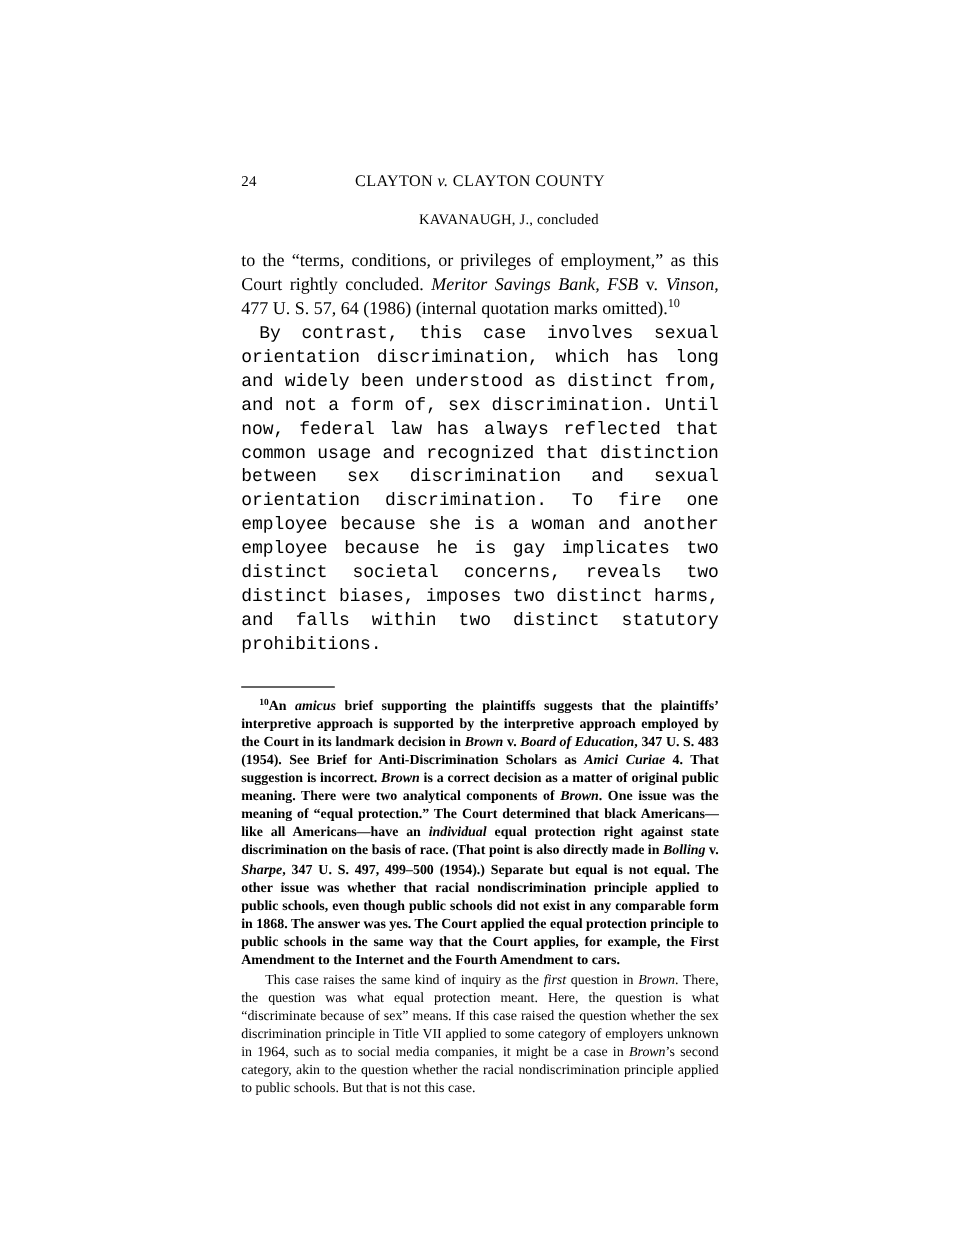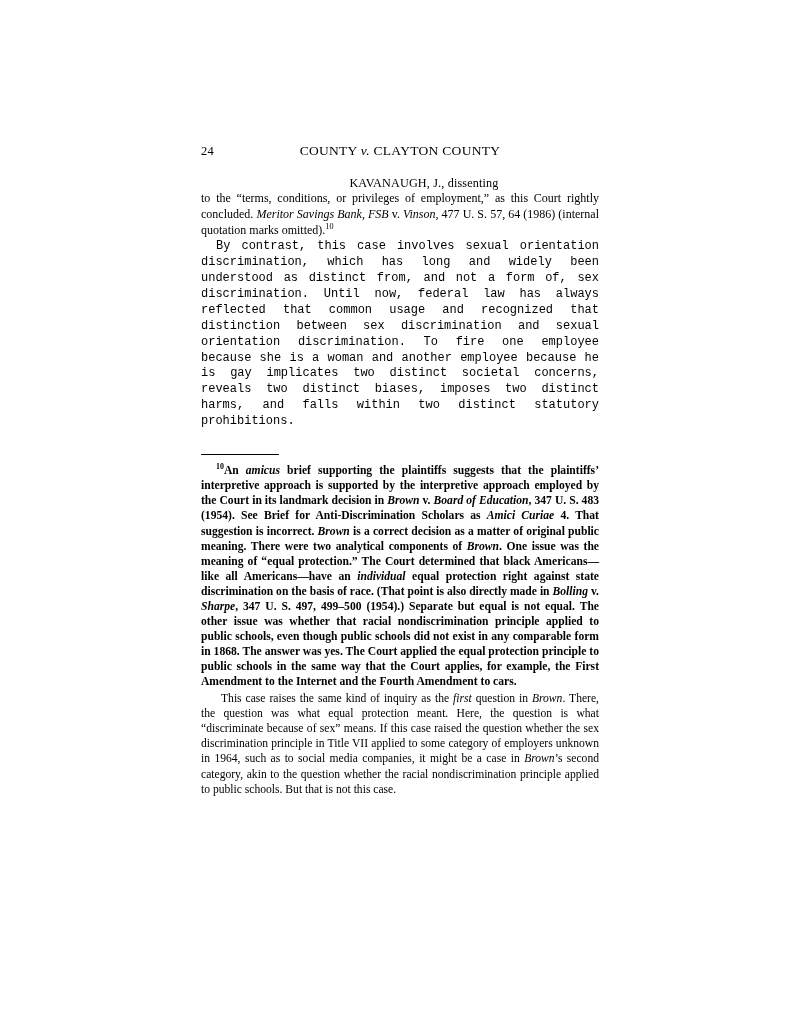--- a/index.html
+++ b/index.html
@@ -56,21 +56,22 @@
     text-align: center;
     font-size: 12.2px;
     margin-top: 17px;
     letter-spacing: 0.15px;
   }
   .subhead .sc {
     font-variant: small-caps;
     margin-left: 48px;
   }
   .body-text {
-    font-size: 12px;
+    margin-top: 18px;
+    font-size: 15px;
     line-height: 1.33;
     text-align: justify;
     text-justify: inter-word;
     hyphens: none;
   }
   .body-text p {
     margin: 0;
   }
   .body-text p.indent {
     text-indent: 15px;
@@ -109,28 +110,28 @@
 </style>
 </head>
 <body>
 
 <div class="page">
   <div class="content">
 
     <div class="running-head">
       <span class="page-number">24</span>
       <span class="head-title">
-        <span>COUNTY</span>
+        <span>CLAYTON</span>
         <span class="ital">v.</span>
         <span>CLAYTON COUNTY</span>
       </span>
     </div>
 
     <div class="subhead">
-      <span class="sc">KAVANAUGH</span><span>, J., dissenting</span>
+      <span class="sc">KAVANAUGH</span><span>, J., concluded</span>
     </div>
 
     <div class="body-text">
       <p><span>to the “terms, conditions, or privileges of employment,” as this Court rightly concluded.  </span><i>Meritor Savings Bank, FSB</i><span> v. </span><i>Vinson</i><span>, 477 U. S. 57, 64 (1986) (internal quotation marks omitted).</span><sup>10</sup></p>
       <p class="indent"><span>By contrast, this case involves sexual orientation discrimination, which has long and widely been understood as distinct from, and not a form of, sex discrimination.  Until now, federal law has always reflected that common usage and recognized that distinction between sex discrimination and sexual orientation discrimination.  To fire one employee because she is a woman and another employee because he is gay implicates two distinct societal concerns, reveals two distinct biases, imposes two distinct harms, and falls within two distinct statutory prohibitions.</span></p>
     </div>
 
     <div class="fn-rule"></div>
 
     <div class="footnote">

